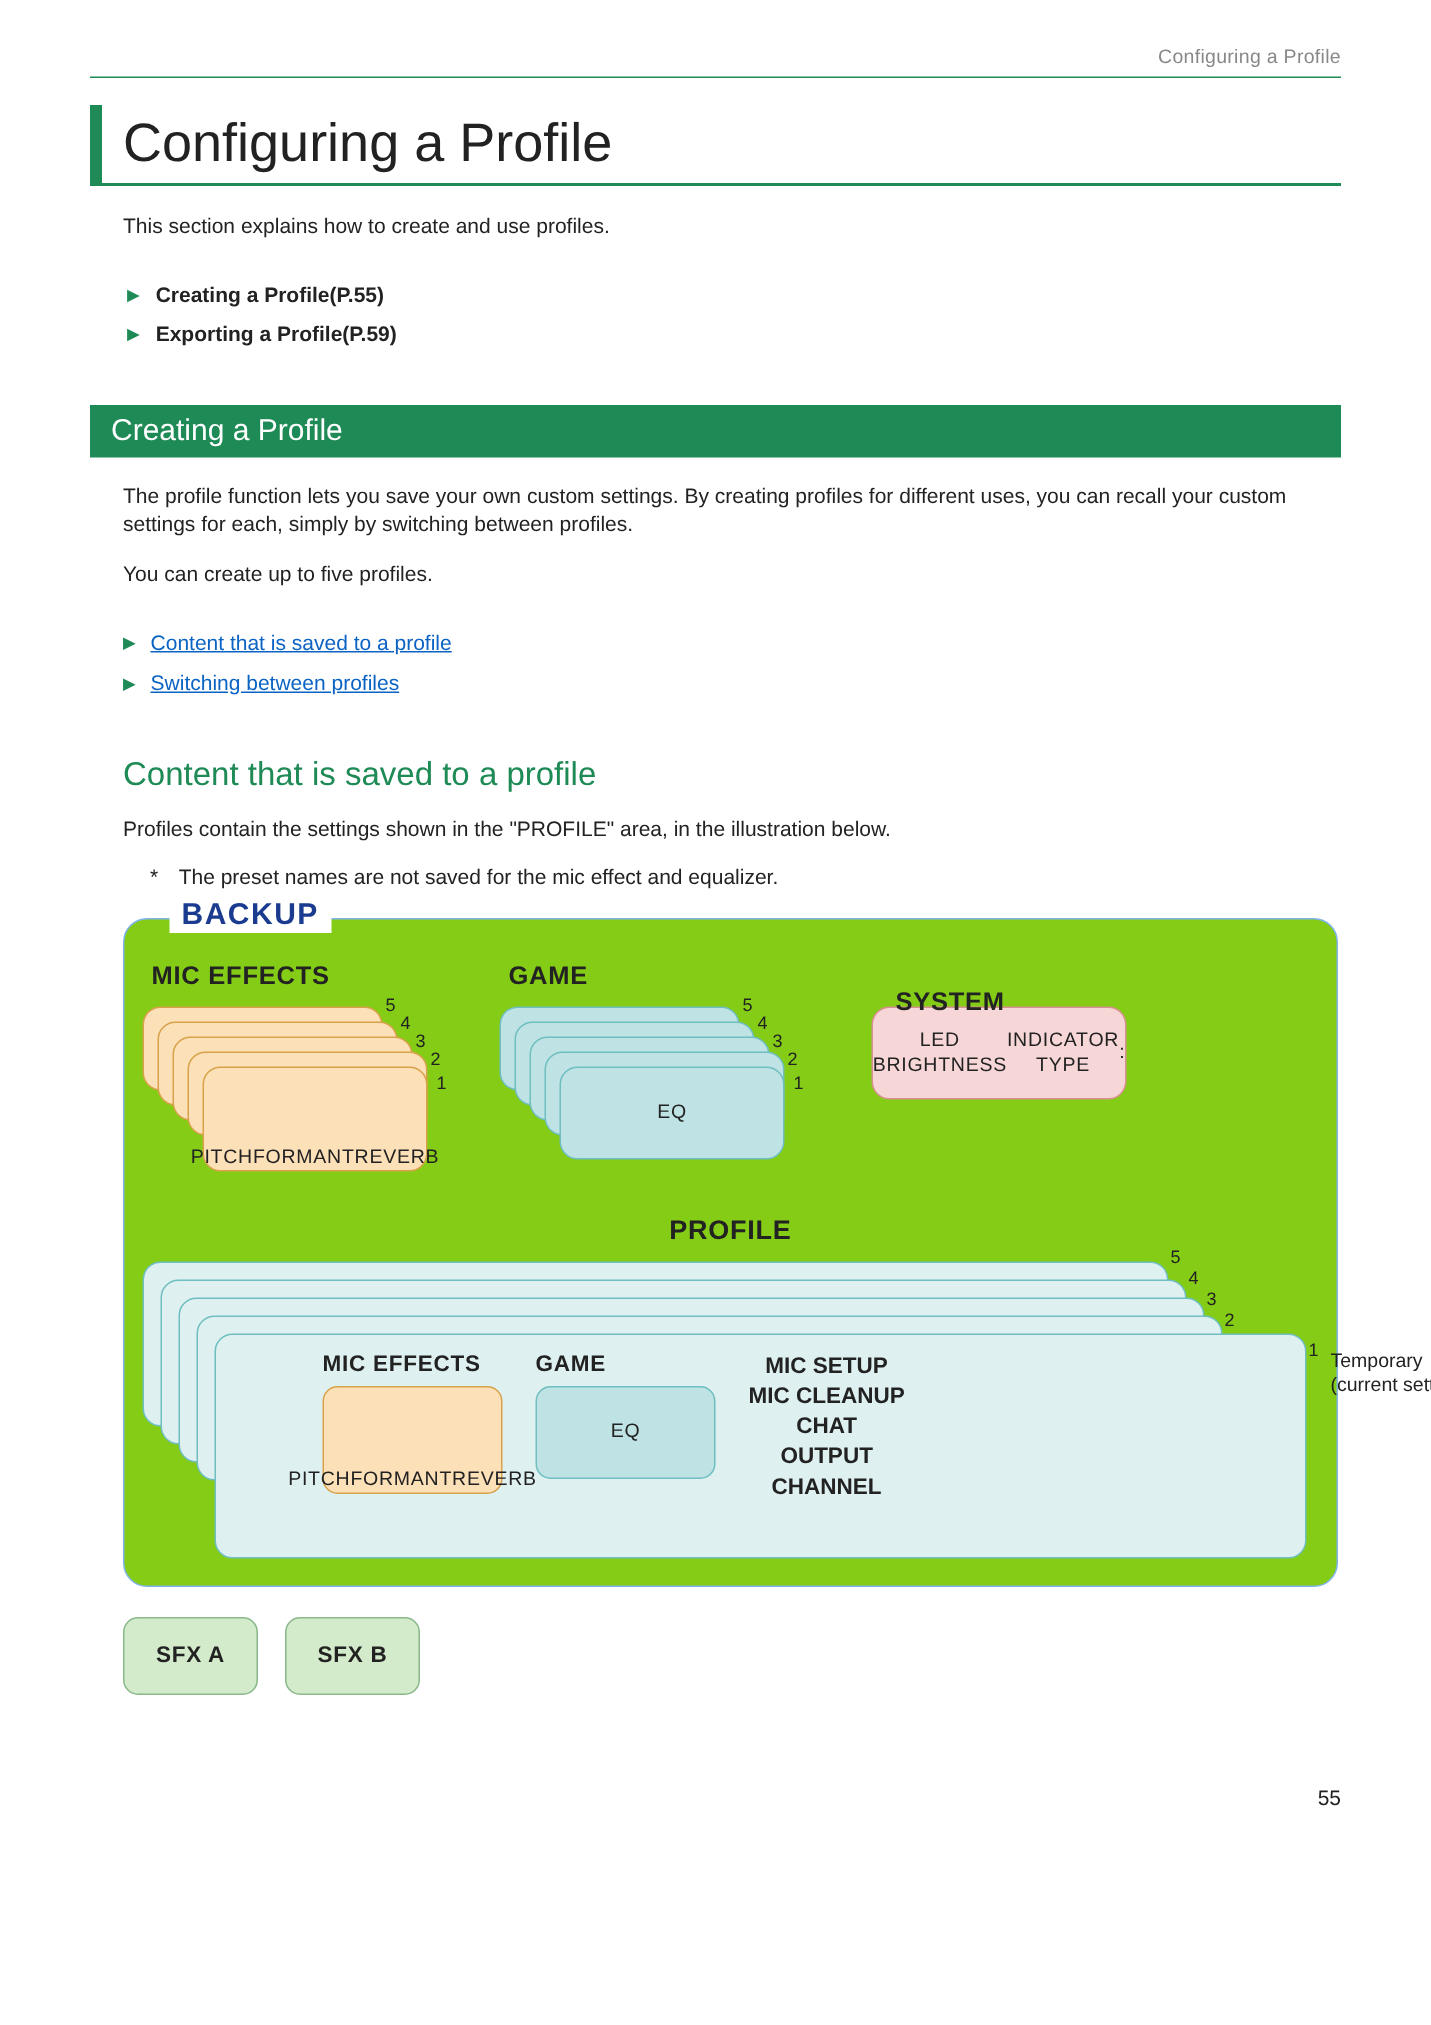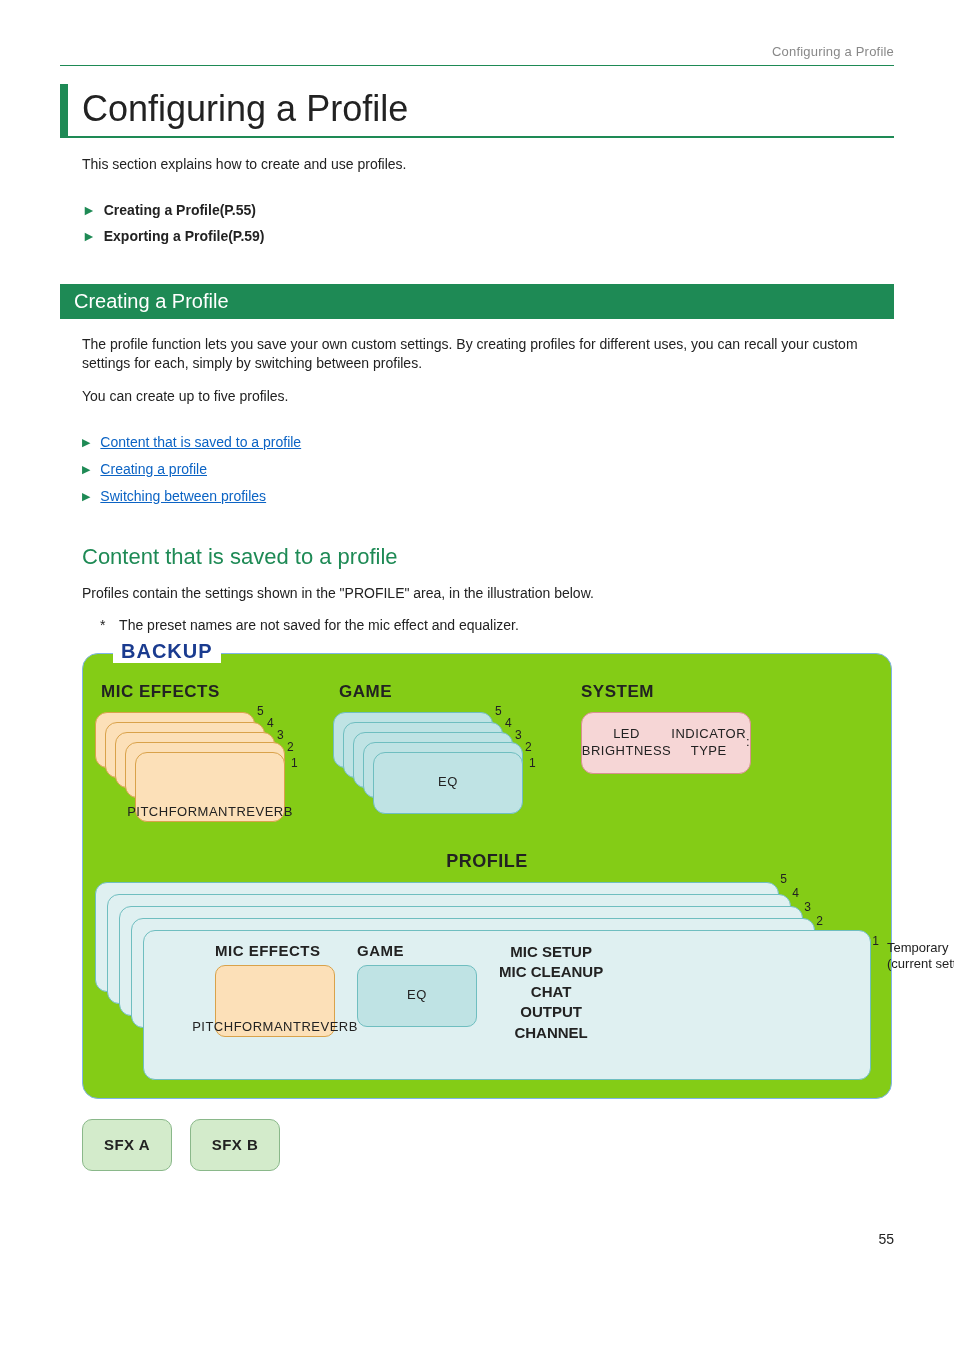--- a/index.html
+++ b/index.html
@@ -3,21 +3,21 @@
 <meta charset="utf-8">
 <style>
   * { box-sizing: border-box; }
   body {
     margin: 0;
     background: #fff;
     font-family: "Segoe UI", "Helvetica Neue", Arial, sans-serif;
     color: #222;
     width: 954px;
   }
-  .page { padding: 44px 60px 40px 60px; position: relative; }
+  .page { padding: 30px 60px 40px 60px; position: relative; }
   .header-label { text-align: right; color: #888; font-size: 13px; margin: 0 0 6px 0; letter-spacing: .2px; }
   .hr-top { border: none; border-top: 1.5px solid #1e8a55; margin: 0 0 18px 0; }
   h1.page-title {
     font-size: 36px;
     font-weight: 400;
     margin: 0 0 0 0;
     padding: 4px 0 6px 14px;
     border-left: 8px solid #1e8a55;
     border-bottom: 2px solid #1e8a55;
     color: #222;
@@ -43,21 +43,21 @@
   .note-list { margin: 10px 0 0 40px; font-size: 14px; }
   .note-list .ast { margin-right: 10px; }
   .diagram-wrap { margin: 20px 2px 0 22px; }
 
   
   .backup-frame { position: relative; border: 1.5px solid #7fb4e8; border-radius: 16px; background: #84cc16; padding: 58px 12px 16px 12px; }
   .backup-label { position: absolute; top: -14px; left: 30px; background: #fff; font-weight: 800; letter-spacing: 1px; color: #1a3b8f; font-size: 20px; padding: 0 8px; }
   .row-top { display: flex; gap: 18px; justify-content: flex-start; align-items: flex-start; }
   .group { position: relative; }
   .group-title { position: absolute; top: -30px; left: 6px; font-weight: 800; letter-spacing: .5px; color: #222; font-size: 17px; }
-  .group-title.sys { left: 0; }
+  .group-title.sys { left: 16px; margin-top: 17px; }
   .stack { position: relative; height: 115px; }
   .card { position: absolute; border-radius: 12px; text-align: center; display: flex; align-items: center; justify-content: center; flex-direction: row; font-size: 13px; line-height: 1.3; letter-spacing: .5px; }
   .card.mic-c { border: 1.5px solid #d9a24a; background: #fce0b8; align-items: flex-end; }
   .card.game-c { border: 1.5px solid #6fbec0; background: #bfe3e4; }
   .card.sys-c { border: 1.5px solid #d89090; background: #f6d6d6; width: 170px; height: 62px; font-size: 13px; position: static; display: flex; align-items: center; justify-content: center; }
   .num { position: absolute; font-size: 12px; color: #222; }
 
   .profile-frame { position: relative; margin: 24px 0 0 0; }
   .profile-label { text-align: center; font-weight: 800; letter-spacing: .5px; color: #222; font-size: 18px; margin: 0 0 10px 0; }
   .pstack { position: relative; height: 200px; }
@@ -98,24 +98,20 @@
   <div class="section-bar">Creating a Profile</div>
 
   <div class="section-body">
     <p>The profile function lets you save your own custom settings. By creating profiles for different uses, you can recall your custom settings for each, simply by switching between profiles.</p>
     <p>You can create up to five profiles.</p>
 
     <div class="sublinks">
       <div class="sl-item">
         <span class="arrow">▶</span>
         <a>Content that is saved to a profile</a>
-      </div>
-      <div class="sl-item">
-        <span class="arrow">▶</span>
-        <a>Creating a profile</a>
       </div>
       <div class="sl-item">
         <span class="arrow">▶</span>
         <a>Switching between profiles</a>
       </div>
     </div>
   </div>
 
   <h2 class="subh">Content that is saved to a profile</h2>
   <div class="section-body">

